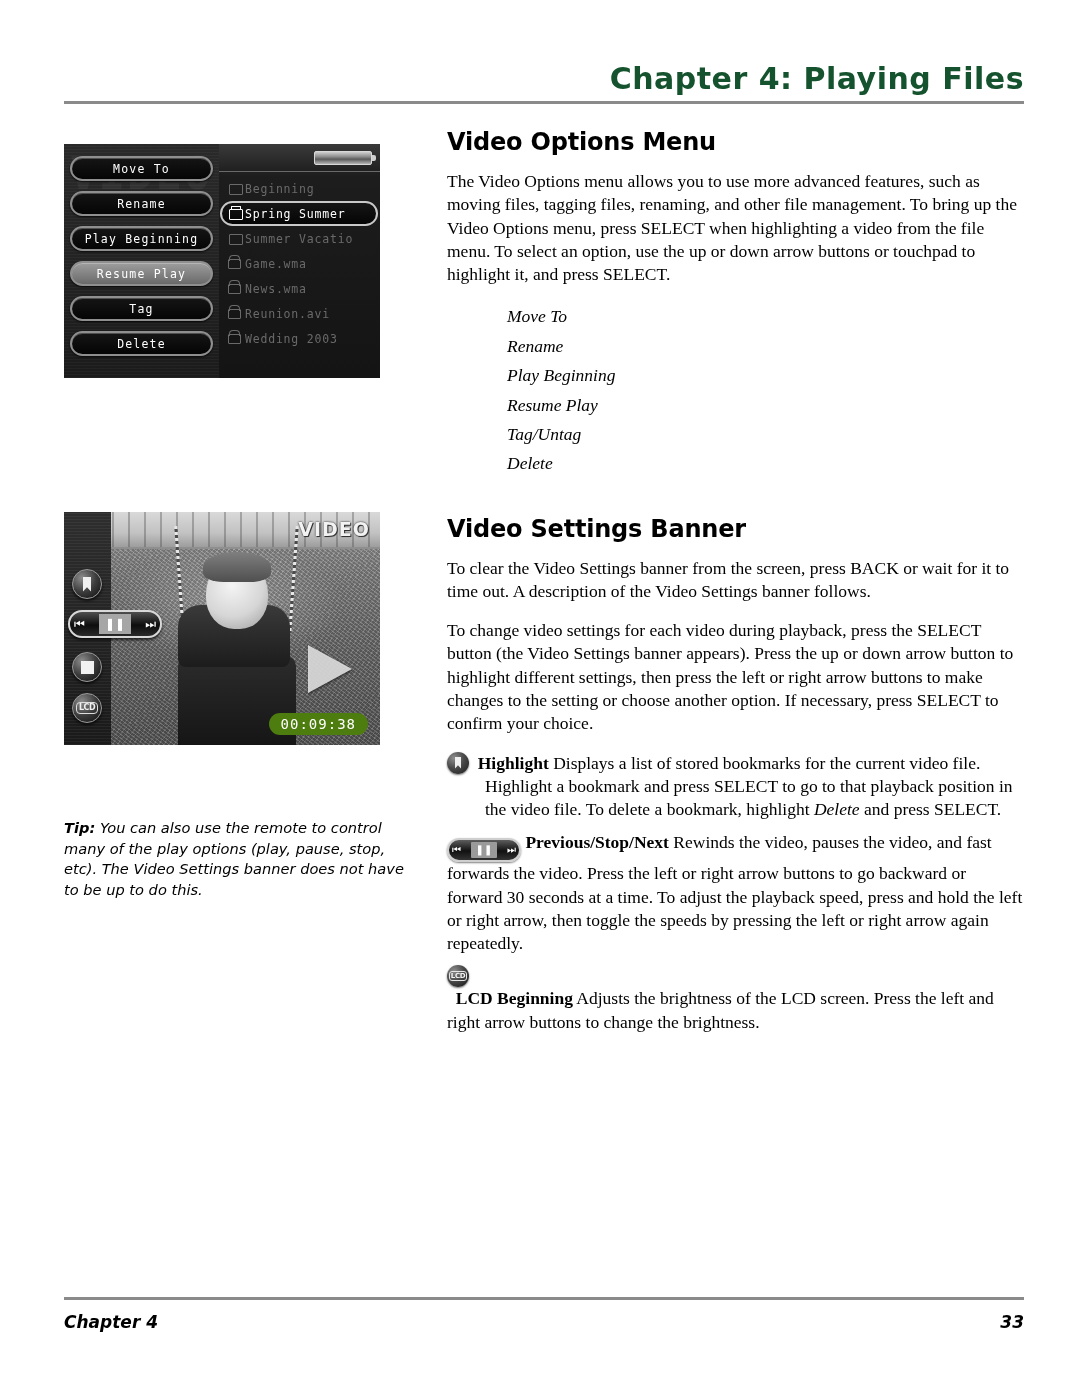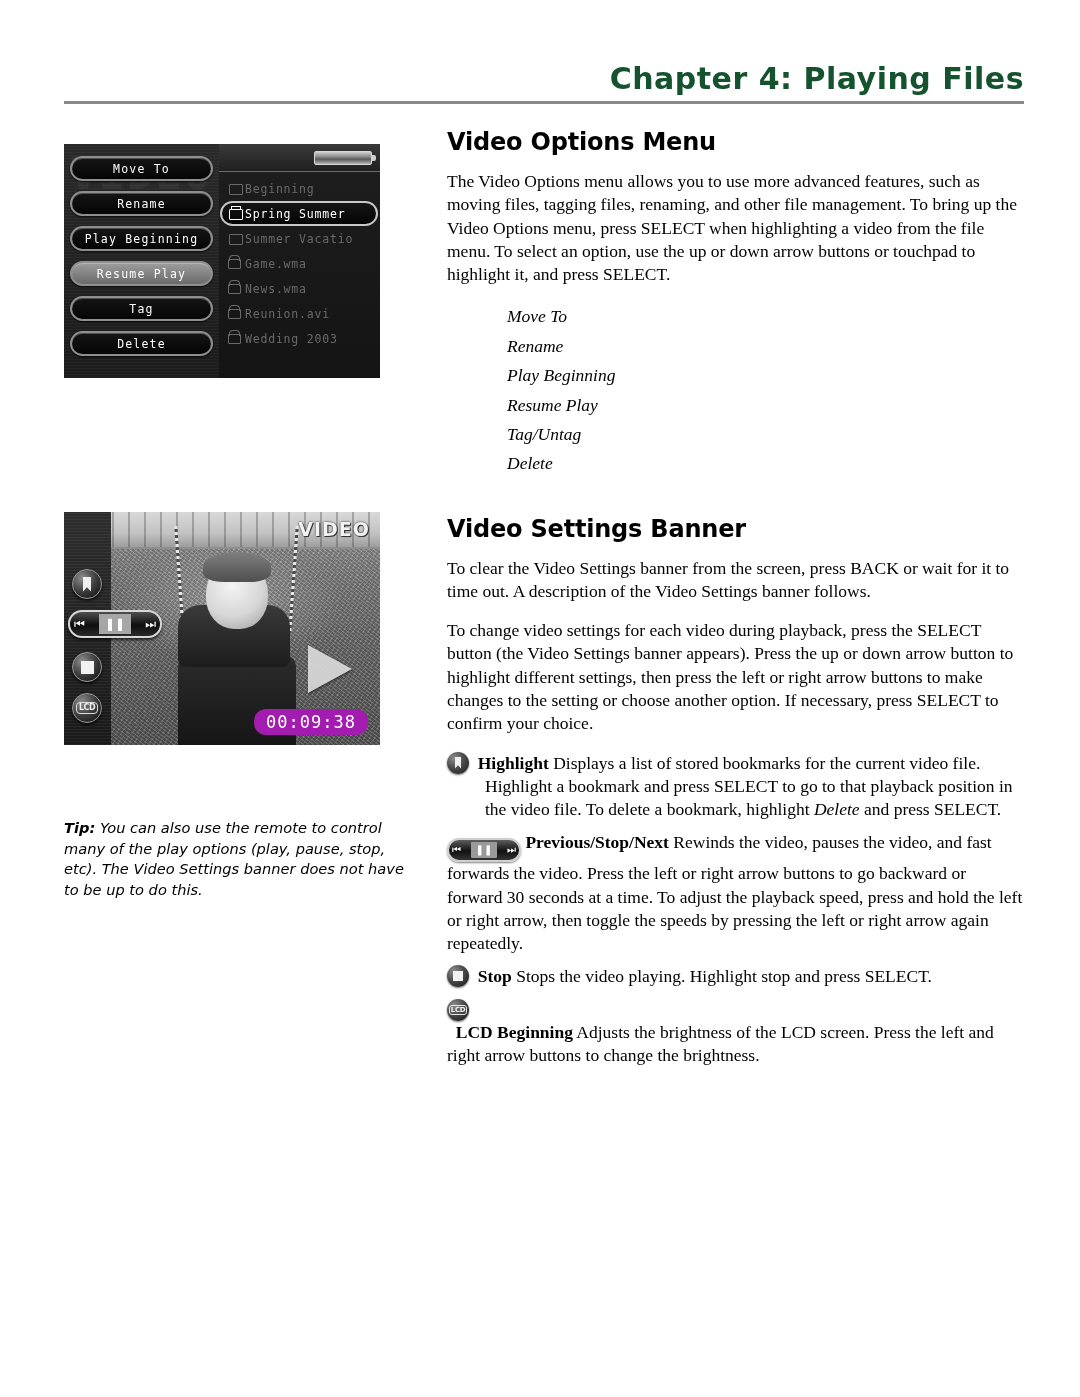--- a/index.html
+++ b/index.html
@@ -284,22 +284,22 @@
   .transport .g{color:#fff;font-size:12px;line-height:1;}
   .transport .mid{background:#a6a6a6;color:#fff;font-size:12px;padding:4px 6px;line-height:1;}
   .playtri{
     position:absolute;right:28px;bottom:52px;
     width:0;height:0;border-left:44px solid rgba(235,235,235,.85);
     border-top:24px solid transparent;border-bottom:24px solid transparent;
     filter:drop-shadow(1px 1px 1px rgba(0,0,0,.6));
   }
   .timecode{
     position:absolute;right:12px;bottom:10px;
-    background:#a21caf;border-radius:12px;padding:3px 12px;
-    font-family:"DejaVu Sans Mono", monospace;font-size:17px;color:#ffffff;letter-spacing:1px;
+    background:#4d7c0f;border-radius:12px;padding:3px 12px;
+    font-family:"DejaVu Sans Mono", monospace;font-size:14px;color:#ffffff;letter-spacing:1px;
   }
 
   
   .tip{
     position:absolute;left:64px;top:818px;width:340px;
     font-family:"DejaVu Sans", sans-serif;
     font-style:italic;
     font-size:14.6px;
     line-height:1.42;
     color:#000;
@@ -444,28 +444,31 @@
 
     <p class="iconpara">
       <span class="ibox ic-pill">
         <span class="g">⏮</span>
         <span class="mid">❚❚</span>
         <span class="g">⏭</span>
       </span>
       <b>Previous/Stop/Next</b><span> Rewinds the video, pauses the video, and fast forwards the video. Press the left or right arrow buttons to go backward or forward 30 seconds at a time. To adjust the playback speed, press and hold the left or right arrow, then toggle the speeds by pressing the left or right arrow again repeatedly.</span>
     </p>
 
-    <p class="iconpara">
-      <span class="ibox ic-stop"></span>&nbsp;
-      <b>Stop</b><span> Stops the video playing. Highlight stop and press SELECT.</span>
-    </p>
 
     <p class="iconpara">
       <span class="ibox ic-lcd">
           <span>LCD</span>
         </span>&nbsp;
       <b>LCD Beginning</b><span> Adjusts the brightness of the LCD screen. Press the left and right arrow buttons to change the brightness.</span>
     </p>
 
   </div>
 
+  <div class="footer">
+    <div class="footer-rule"></div>
+    <div class="footer-row">
+      <span>Chapter 4</span>
+      <span>33</span>
+    </div>
+  </div>
 
 </div>
 
 </body></html>

